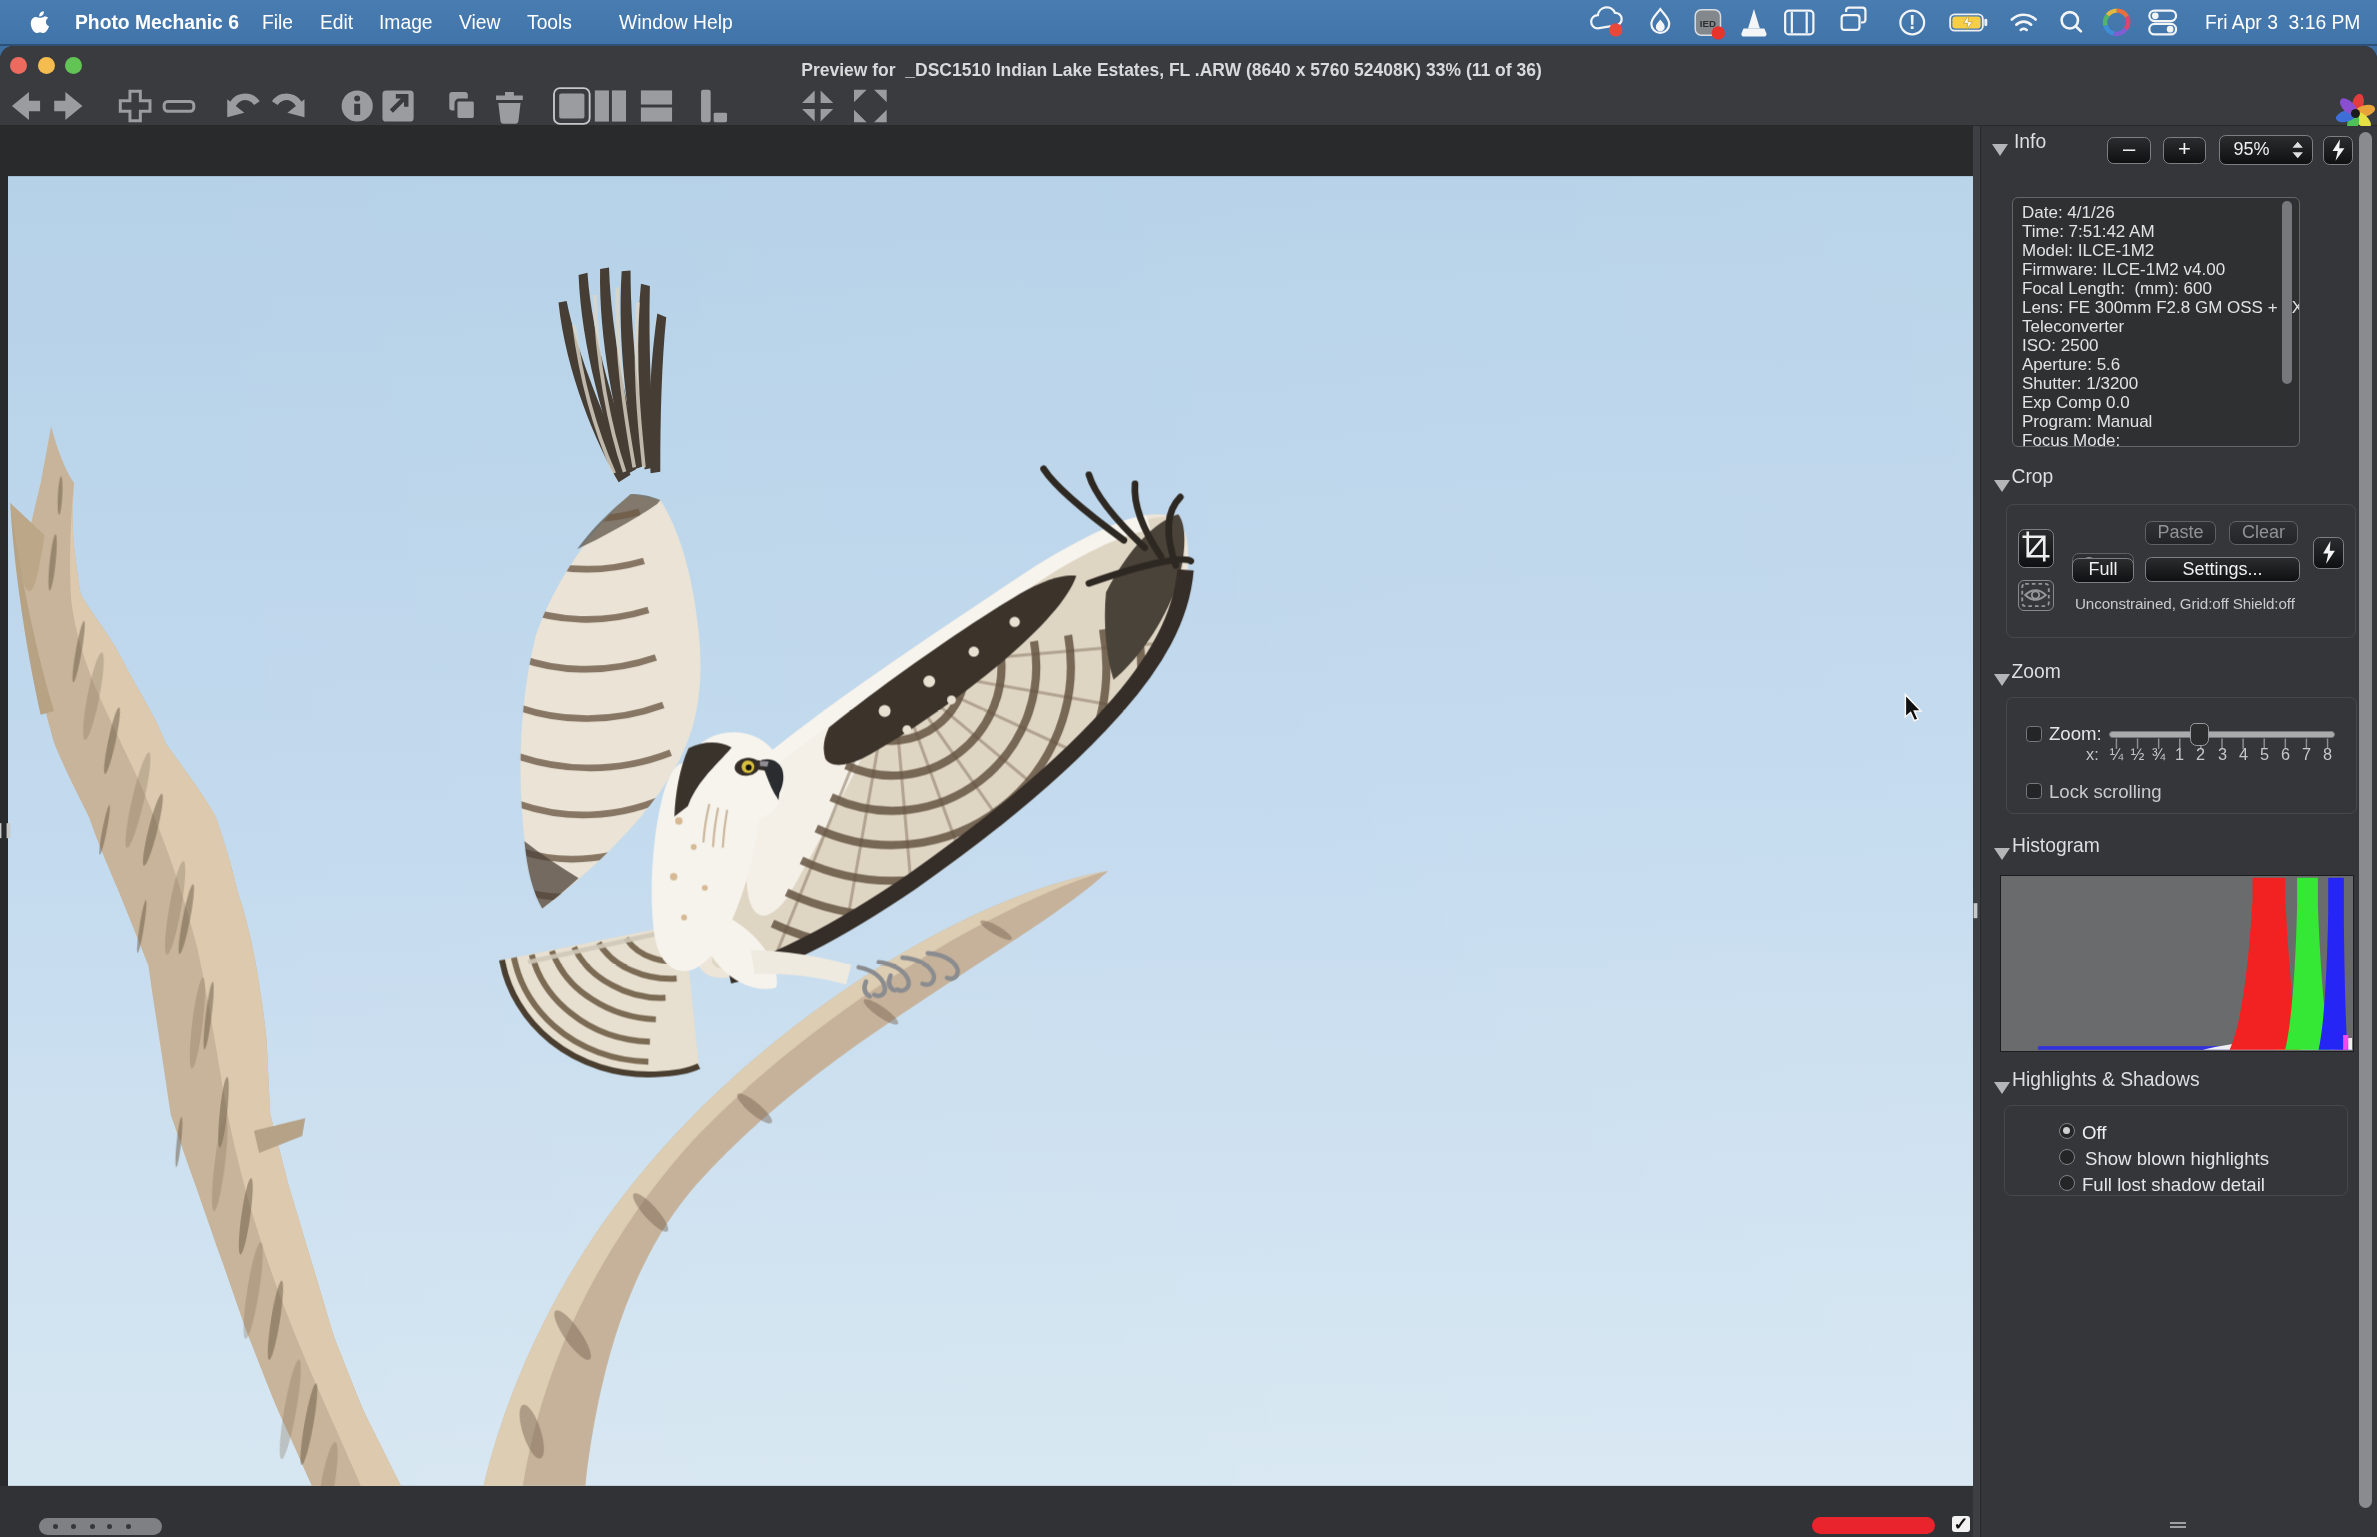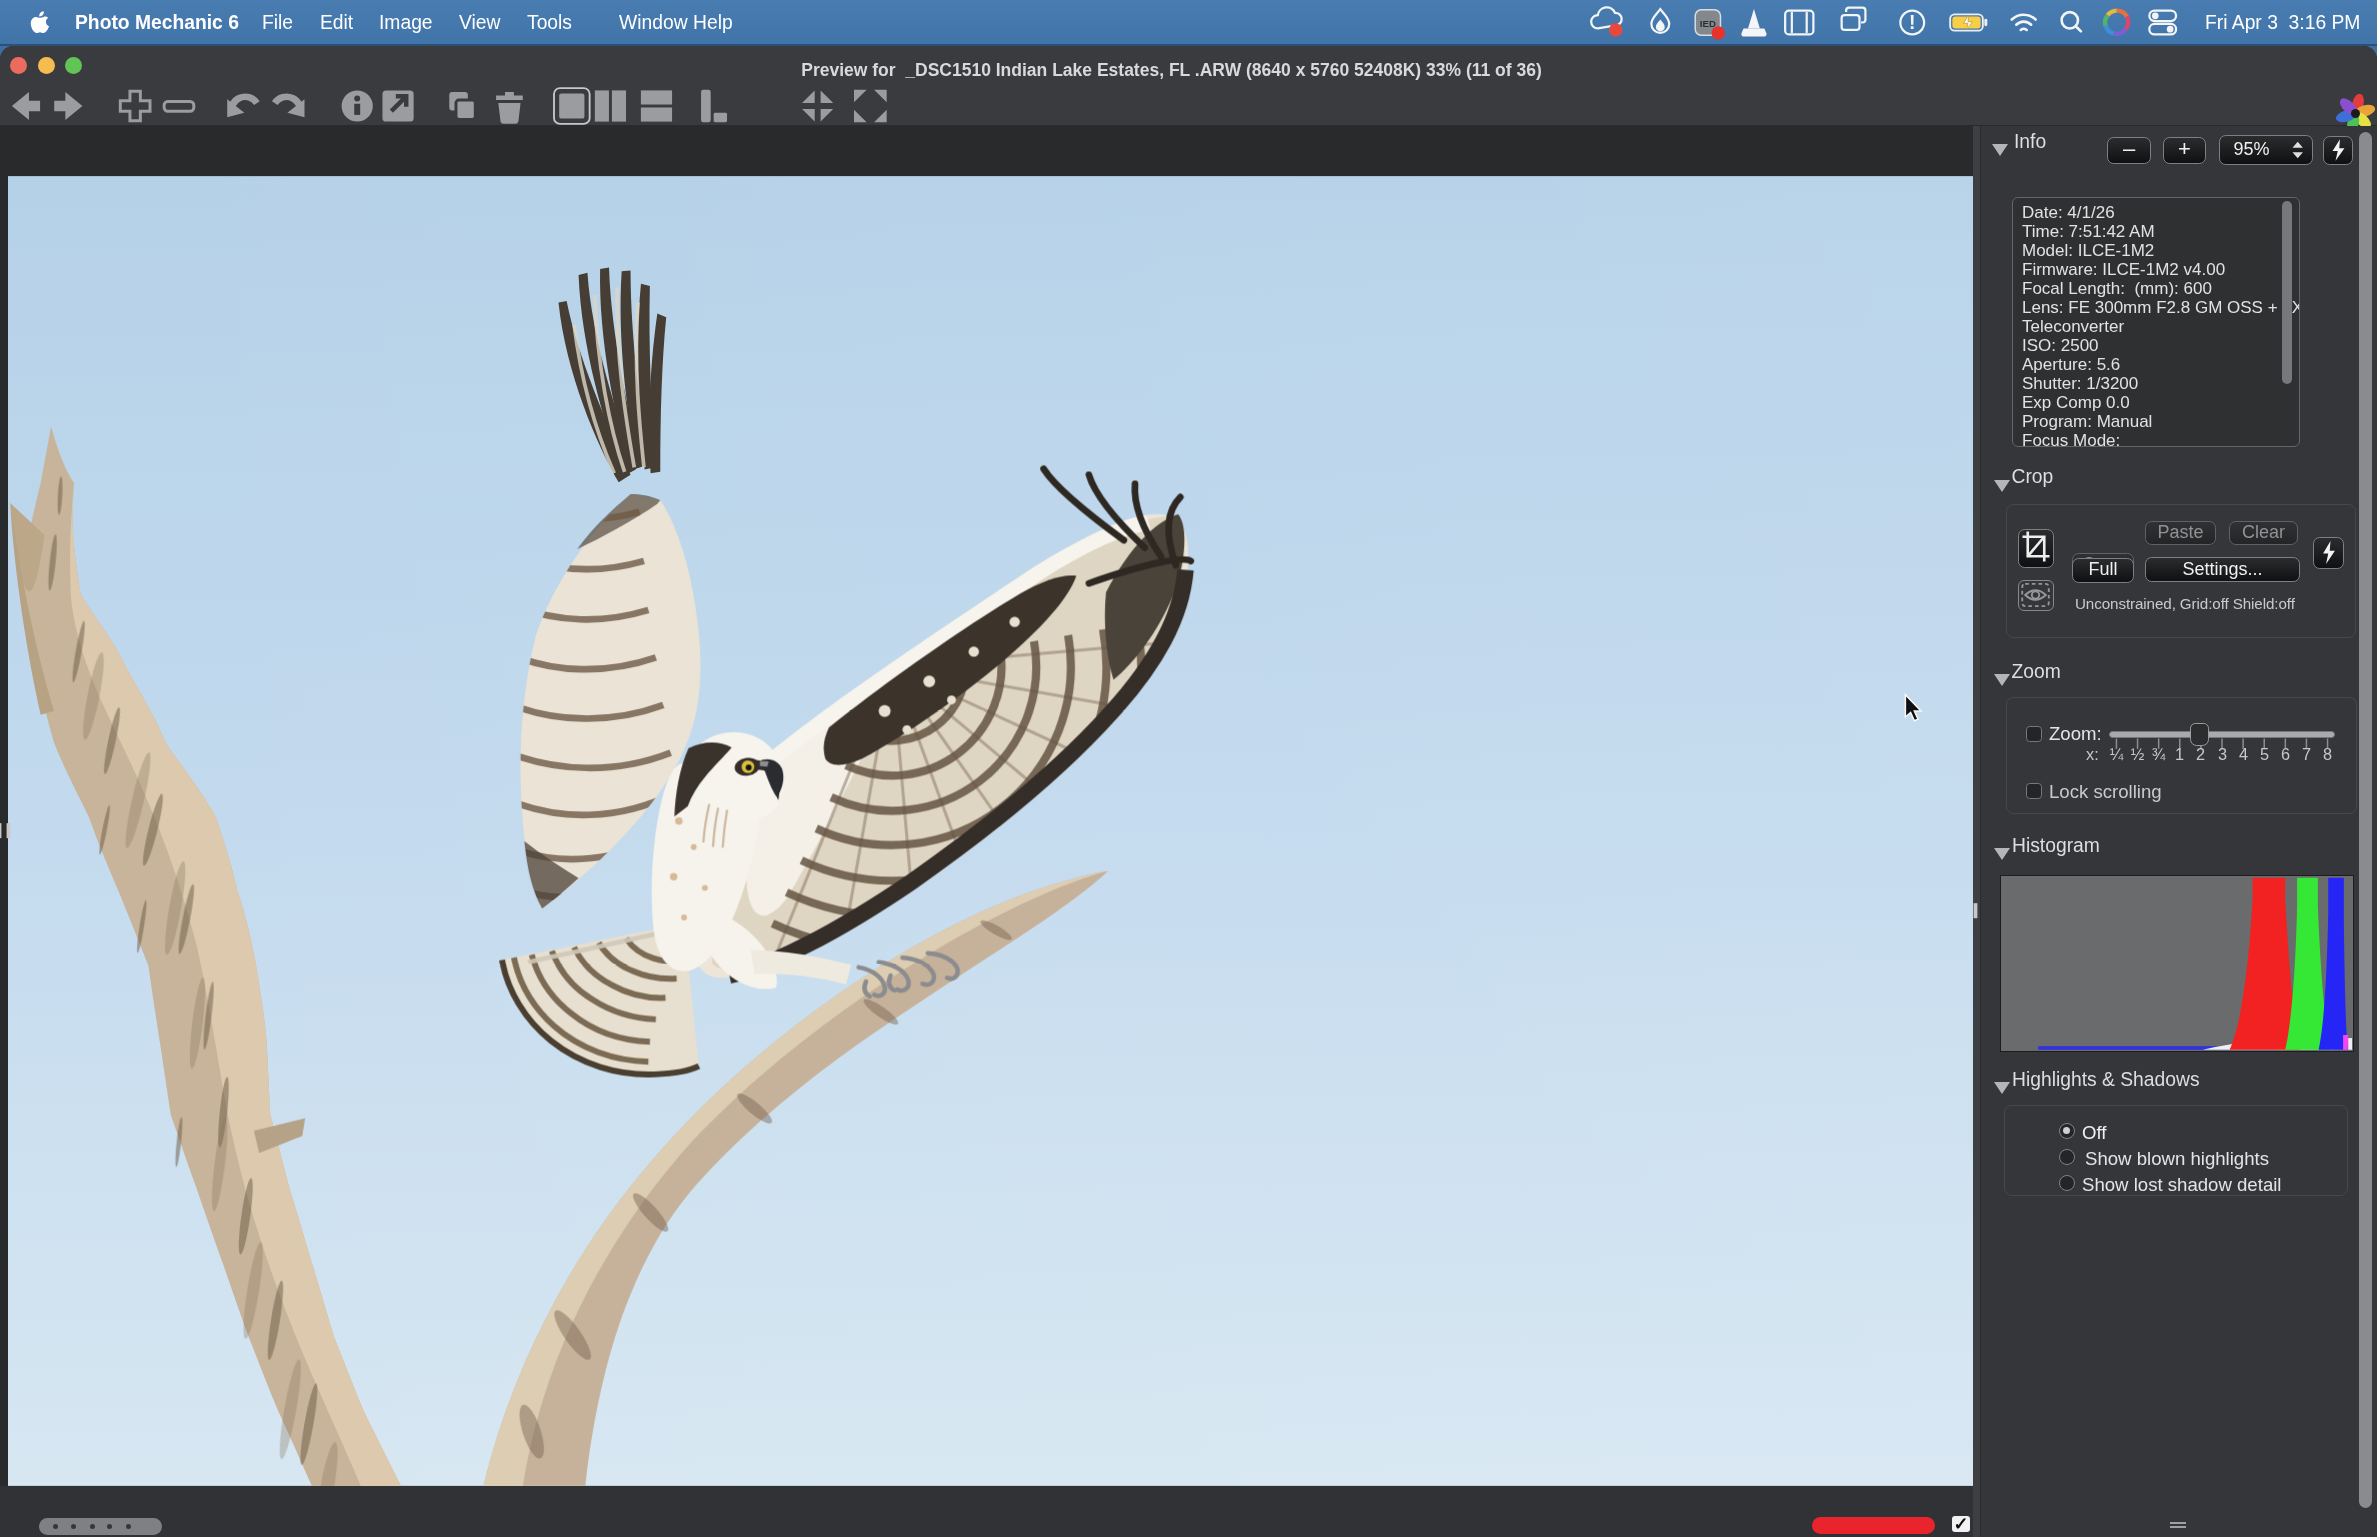--- a/index.html
+++ b/index.html
@@ -556,20 +556,20 @@
     <div class="tri" style="left:12.6px;top:956px;"></div>
     <div class="hdr" style="left:31px;top:943px;">Highlights &amp; Shadows</div>
     <div class="gbox" style="left:23px;top:979px;width:344px;height:91px;"></div>
     <div class="radio" style="left:78px;top:997px;">
         <div class="abs" style="left:3px;top:3px;width:7.4px;height:7.4px;border-radius:50%;background:#cfd0d2;"></div>
       </div>
     <div class="lbl" style="left:101px;top:996px;color:#f0f0f2;">Off</div>
     <div class="radio" style="left:78px;top:1023px;"></div>
     <div class="lbl" style="left:104px;top:1022px;">Show blown highlights</div>
     <div class="radio" style="left:78px;top:1049px;"></div>
-    <div class="lbl" style="left:101px;top:1048px;">Show lost shadow detail</div>
+    <div class="lbl" style="left:101px;top:1048px;">Full lost shadow detail</div>
 
     <div class="abs" style="left:378px;top:6px;width:12.6px;height:1376px;background:#8a8b8e;border-radius:6.7px;"></div>
     <div class="abs" style="left:189px;top:1396px;width:16.3px;height:2.2px;background:#9fa0a2;"></div>
     <div class="abs" style="left:189px;top:1400px;width:16.3px;height:2.2px;background:#9fa0a2;"></div>
   </div>
 </div>
 
 
 </body></html>

